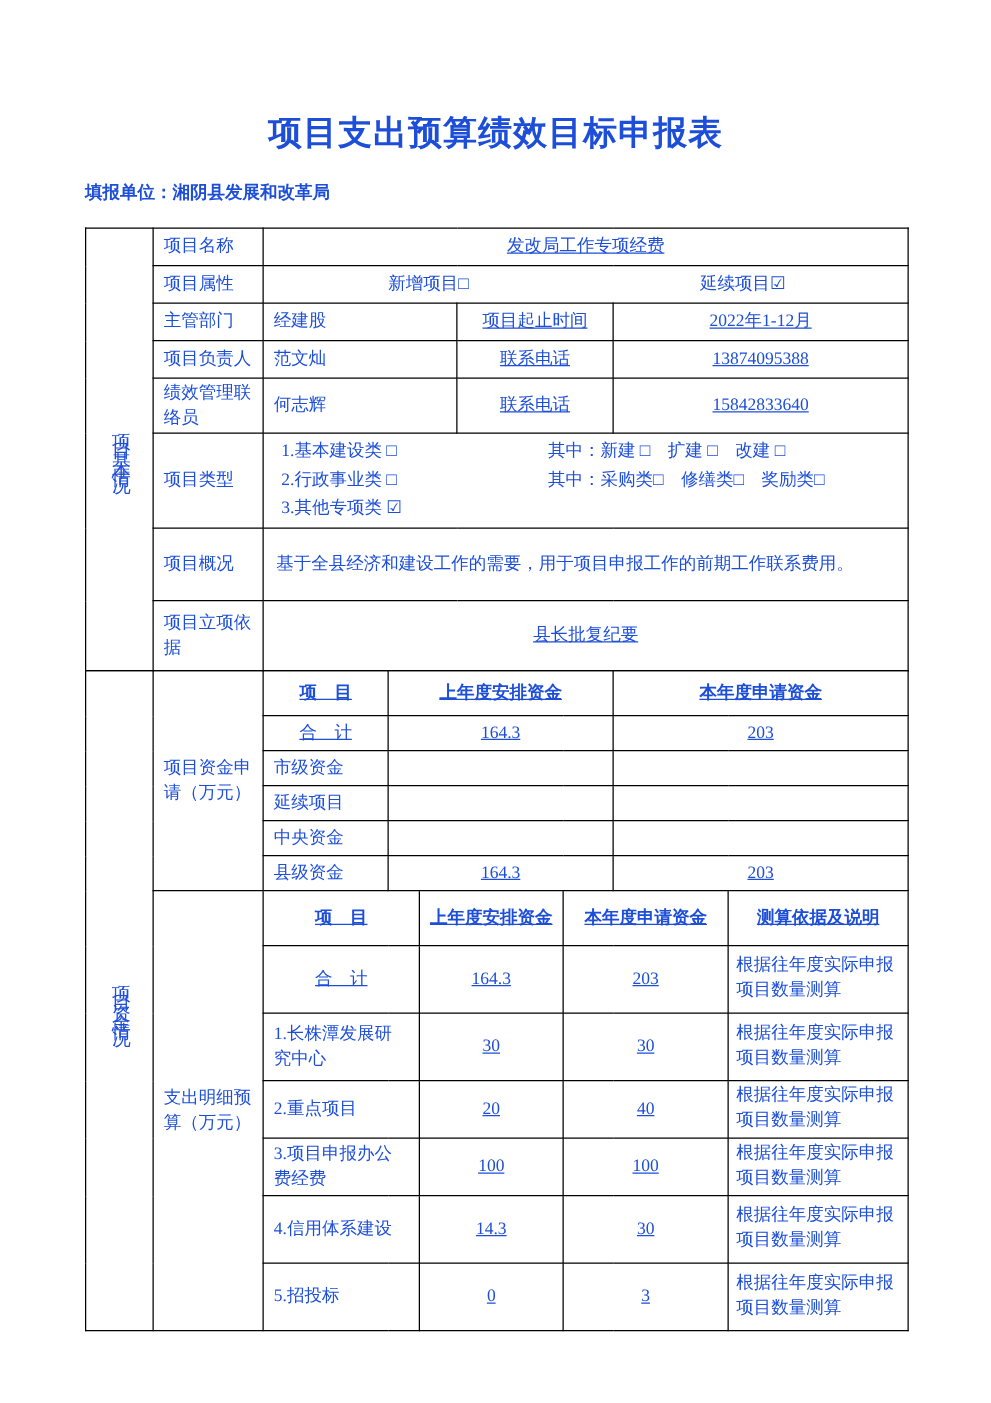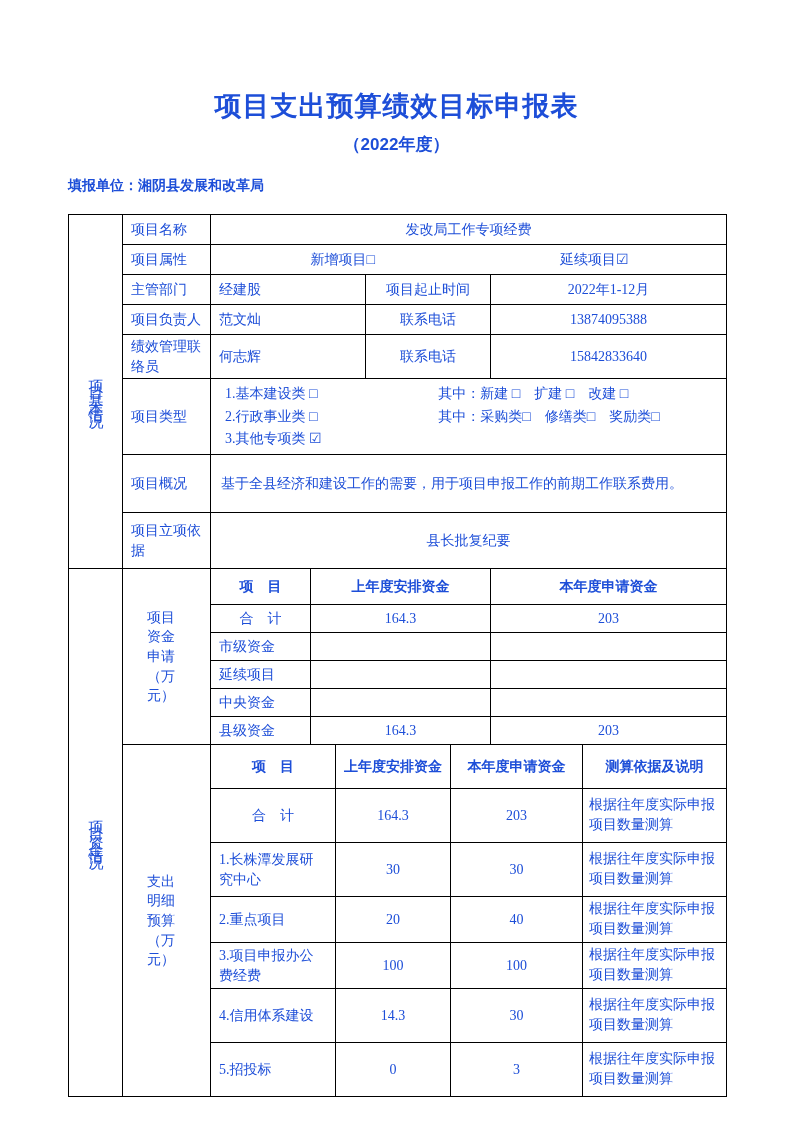--- a/index.html
+++ b/index.html
@@ -55,38 +55,37 @@
   tr.h72 { height: 72px; }
   .vcell { text-align: center; padding: 0 !important; }
   .vtext {
     display: inline-block;
     writing-mode: vertical-rl;
     text-orientation: upright;
     letter-spacing: 7px;
     font-size: 15px;
   }
   .lbl  { text-align: left; padding: 2px 8px !important; }
-  .ctr  { text-align: center; }
+  .ctr  { text-align: center; text-decoration: underline; }
   .bold { font-weight: bold; }
-  .side-lbl { text-align: left; padding: 2px 24px !important; line-height: 1.55; }
+  .side-lbl { text-align: left; padding: 2px 8px !important; line-height: 1.55; }
   .attr-flex { display: flex; }
   .attr-flex span { flex: 1; text-align: center; }
   .type-flex { display: flex; padding: 2px 0; }
   .type-left  { width: 44%; padding-left: 8px; line-height: 1.6; }
   .type-right { width: 56%; line-height: 1.6; }
   .overview { text-align: left; padding: 4px 10px !important; line-height: 1.5; }
   .basis { text-align: left; padding: 2px 6px !important; line-height: 1.5; font-family: Liberation Mono, monospace; }
 </style>
 </head>
 <body>
 
 <div class="page">
 
   <div class="doc-title">项目支出预算绩效目标申报表</div>
-  <div class="doc-subtitle">（2022年度）</div>
   <div class="reporting-unit">填报单位：湘阴县发展和改革局</div>
 
   <table class="form s1">
     <colgroup>
       <col style="width:54px">
         <col style="width:88px">
         <col style="width:155px">
         <col style="width:125px">
         <col style="width:236px">
     </colgroup>

